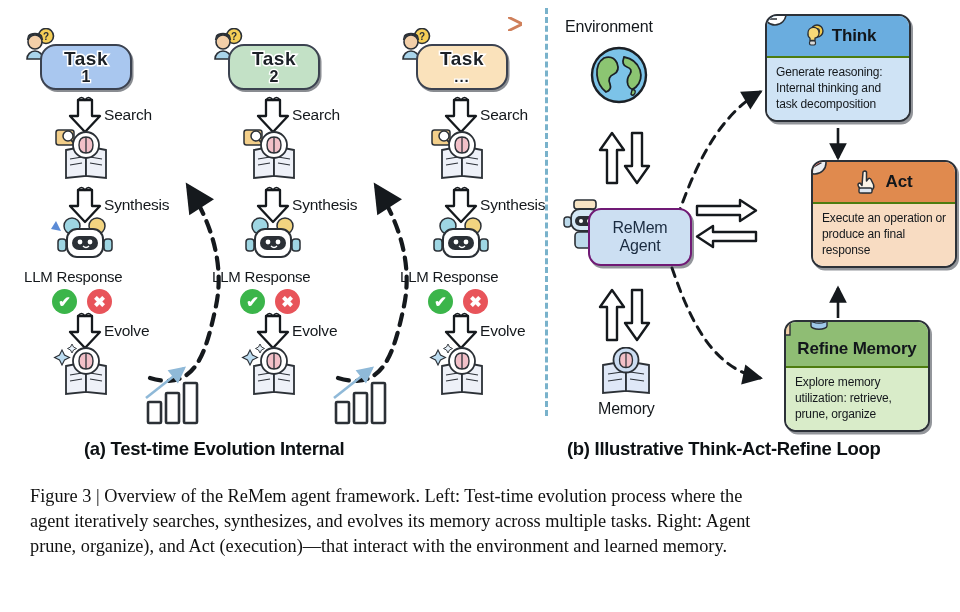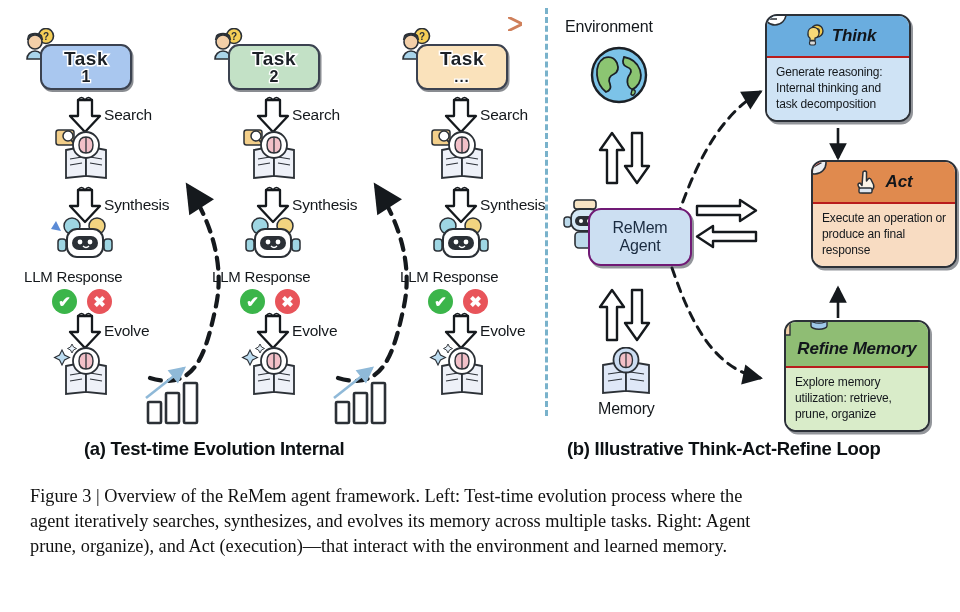--- a/index.html
+++ b/index.html
@@ -12,41 +12,41 @@
   .abs{position:absolute;}
 
   
   .lbl{font-family:"Liberation Sans",sans-serif;color:#14181c;white-space:nowrap;}
   .step-label{font-size:15.5px;font-weight:400;letter-spacing:-.2px;}
   .llm-label{font-size:15px;font-weight:400;letter-spacing:-.2px;}
   .env-label{font-size:16px;letter-spacing:-.2px;}
 
   
   .task-box{
-    width:92px;height:46px;border:2px solid #3b4250;border-radius:11px;
+    width:92px;height:46px;border:2px solid #3b4250;border-radius:16px;
     box-shadow:1.5px 2px 0 rgba(40,45,55,.55);
     display:flex;flex-direction:column;align-items:center;justify-content:center;
     box-sizing:border-box;
   }
   .task-title{
     font-size:19px;font-weight:700;color:#1b2026;letter-spacing:.5px;line-height:1;
     -webkit-text-stroke:3px #fff;paint-order:stroke fill;
   }
   .task-num{font-size:16px;font-weight:700;color:#1b2026;line-height:1.05;margin-top:1px;
     -webkit-text-stroke:2.5px #fff;paint-order:stroke fill;}
   .task-num.dots{font-size:15px;letter-spacing:1px;}
 
   
   .card{
     width:146px;border:2px solid #2c3138;border-radius:12px;overflow:hidden;
     box-shadow:2px 2.5px 0 rgba(40,45,55,.5);box-sizing:border-box;background:#fff;
   }
   .card-head{
     height:40px;display:flex;align-items:center;justify-content:center;gap:6px;
-    border-bottom:2px solid #b91c1c;position:relative;font-style:italic;
+    border-bottom:2px solid #4d7c0f;position:relative;
   }
   .card-head .ttl{font-size:17px;font-weight:600;color:#12161b;letter-spacing:-.2px;}
   .card-body{padding:7px 8px 8px 9px;font-size:12px;line-height:1.32;color:#14181c;letter-spacing:-.15px;}
 
   
   .agent-box{
     width:104px;height:58px;border:2px solid #701a75;border-radius:13px;
     background:#ccdff2;box-shadow:2px 2.5px 0 rgba(40,45,55,.5);
     display:flex;flex-direction:column;align-items:center;justify-content:center;
     box-sizing:border-box;

